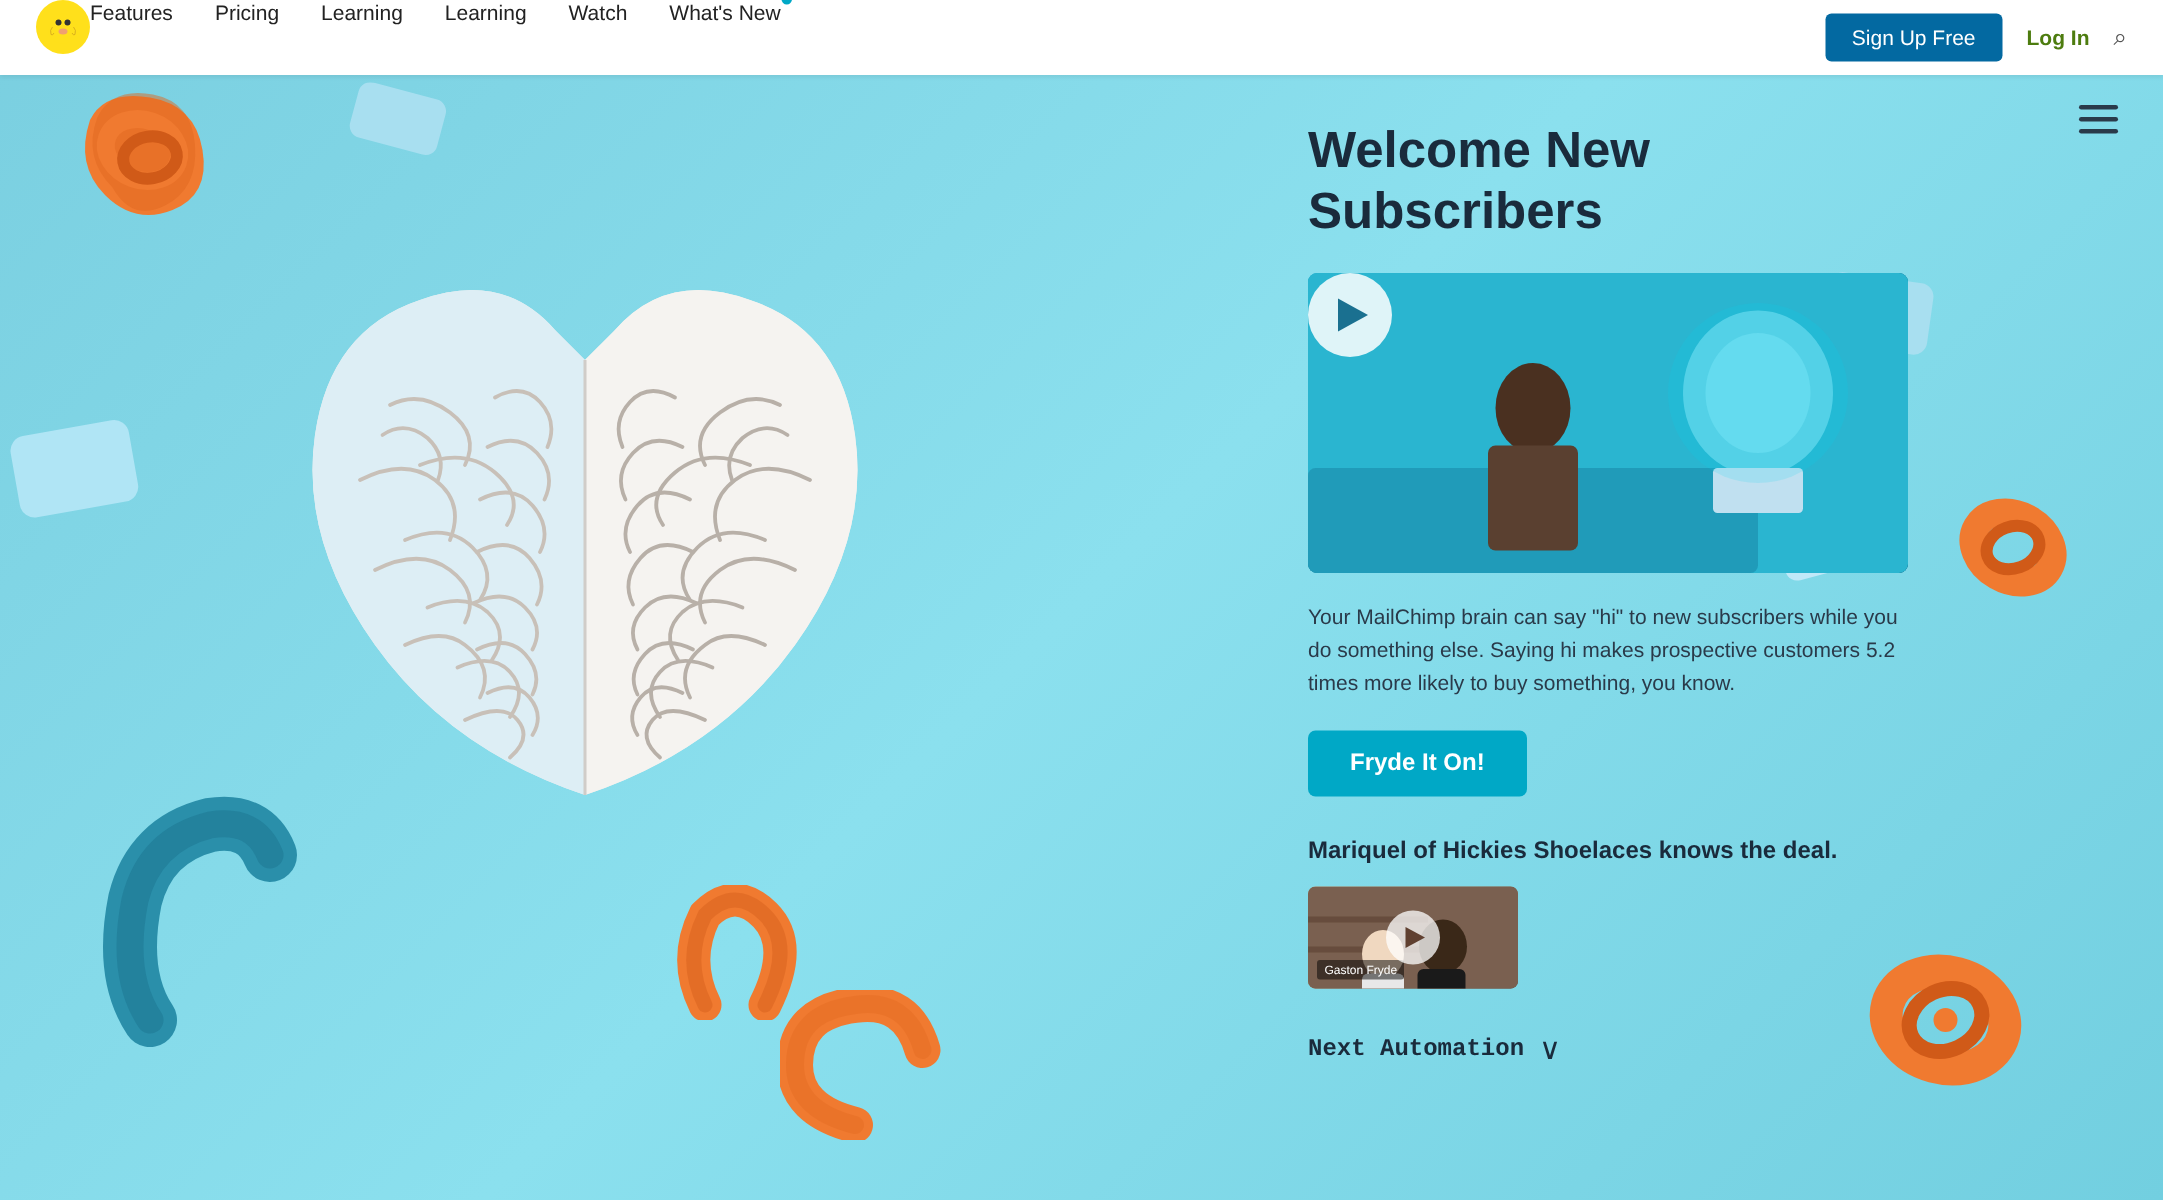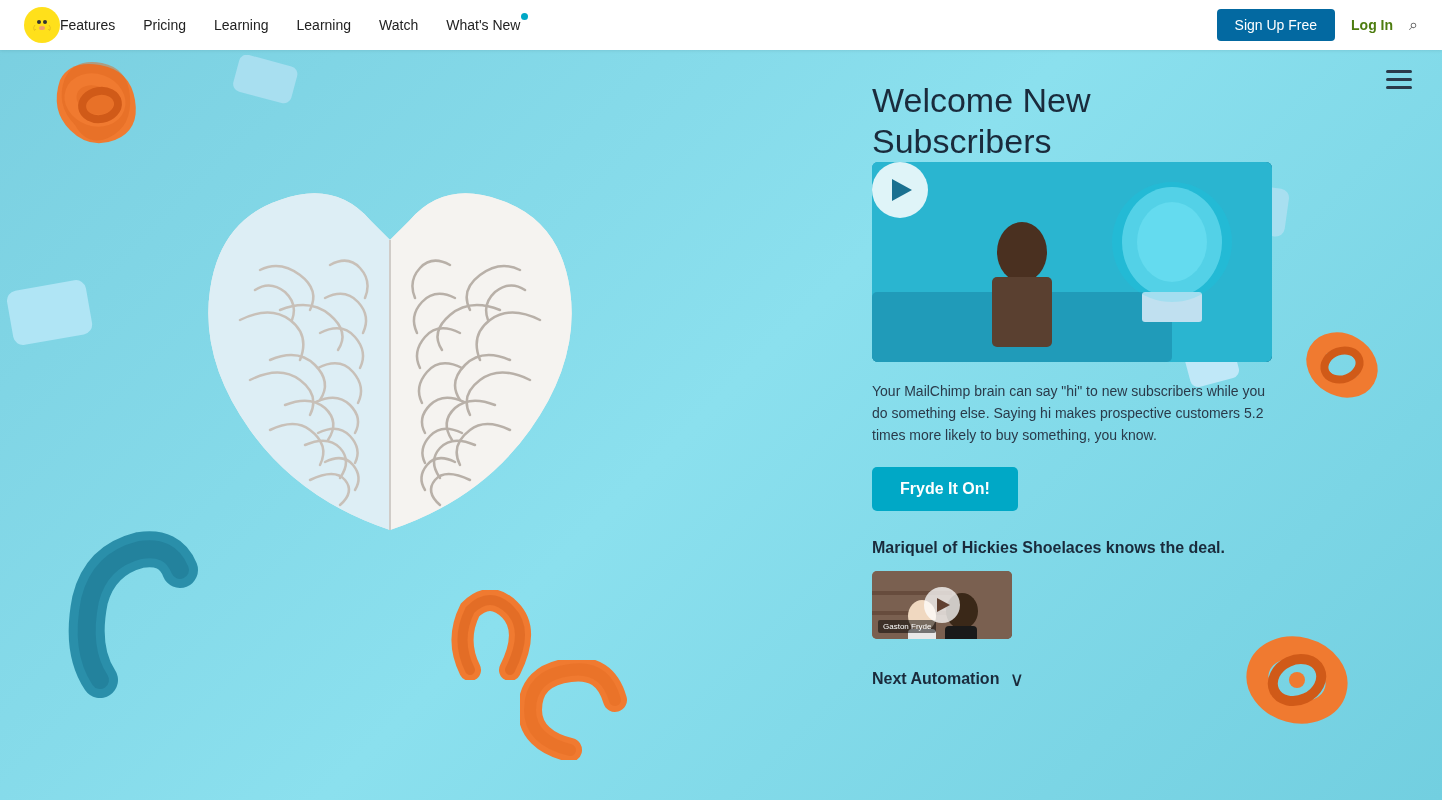--- a/index.html
+++ b/index.html
@@ -13,21 +13,20 @@
 
     
     nav {
       position: fixed;
       top: 0;
       left: 0;
       width: 100%;
       height: 50px;
       background: #fff;
       display: flex;
-      align-items: center;
       padding: 0 24px;
       z-index: 100;
       box-shadow: 0 1px 3px rgba(0,0,0,0.08);
     }
     .nav-links {
       display: flex;
       gap: 28px;
       flex: 1;
     }
     .nav-link {
@@ -173,22 +172,23 @@
 
     
     .content-panel {
       position: absolute;
       right: 170px;
       top: 80px;
       width: 400px;
     }
     .content-title {
       font-size: 34px;
-      font-weight: 400;
+      font-weight: 700;
       color: #1a2b3c;
+      margin-bottom: 20px;
       line-height: 1.2;
     }
 
     
     .video-thumb {
       width: 100%;
       height: 200px;
       border-radius: 6px;
       overflow: hidden;
       position: relative;
@@ -312,20 +312,21 @@
     .next-automation {
       display: flex;
       align-items: center;
       gap: 10px;
       cursor: pointer;
     }
     .next-automation-label {
       font-size: 16px;
       font-weight: 700;
       color: #1a2b3c;
+      font-family: Liberation Mono, monospace;
     }
     .chevron-down {
       font-size: 20px;
       color: #1a2b3c;
     }
 
     
     .hamburger {
       position: absolute;
       top: 70px;

